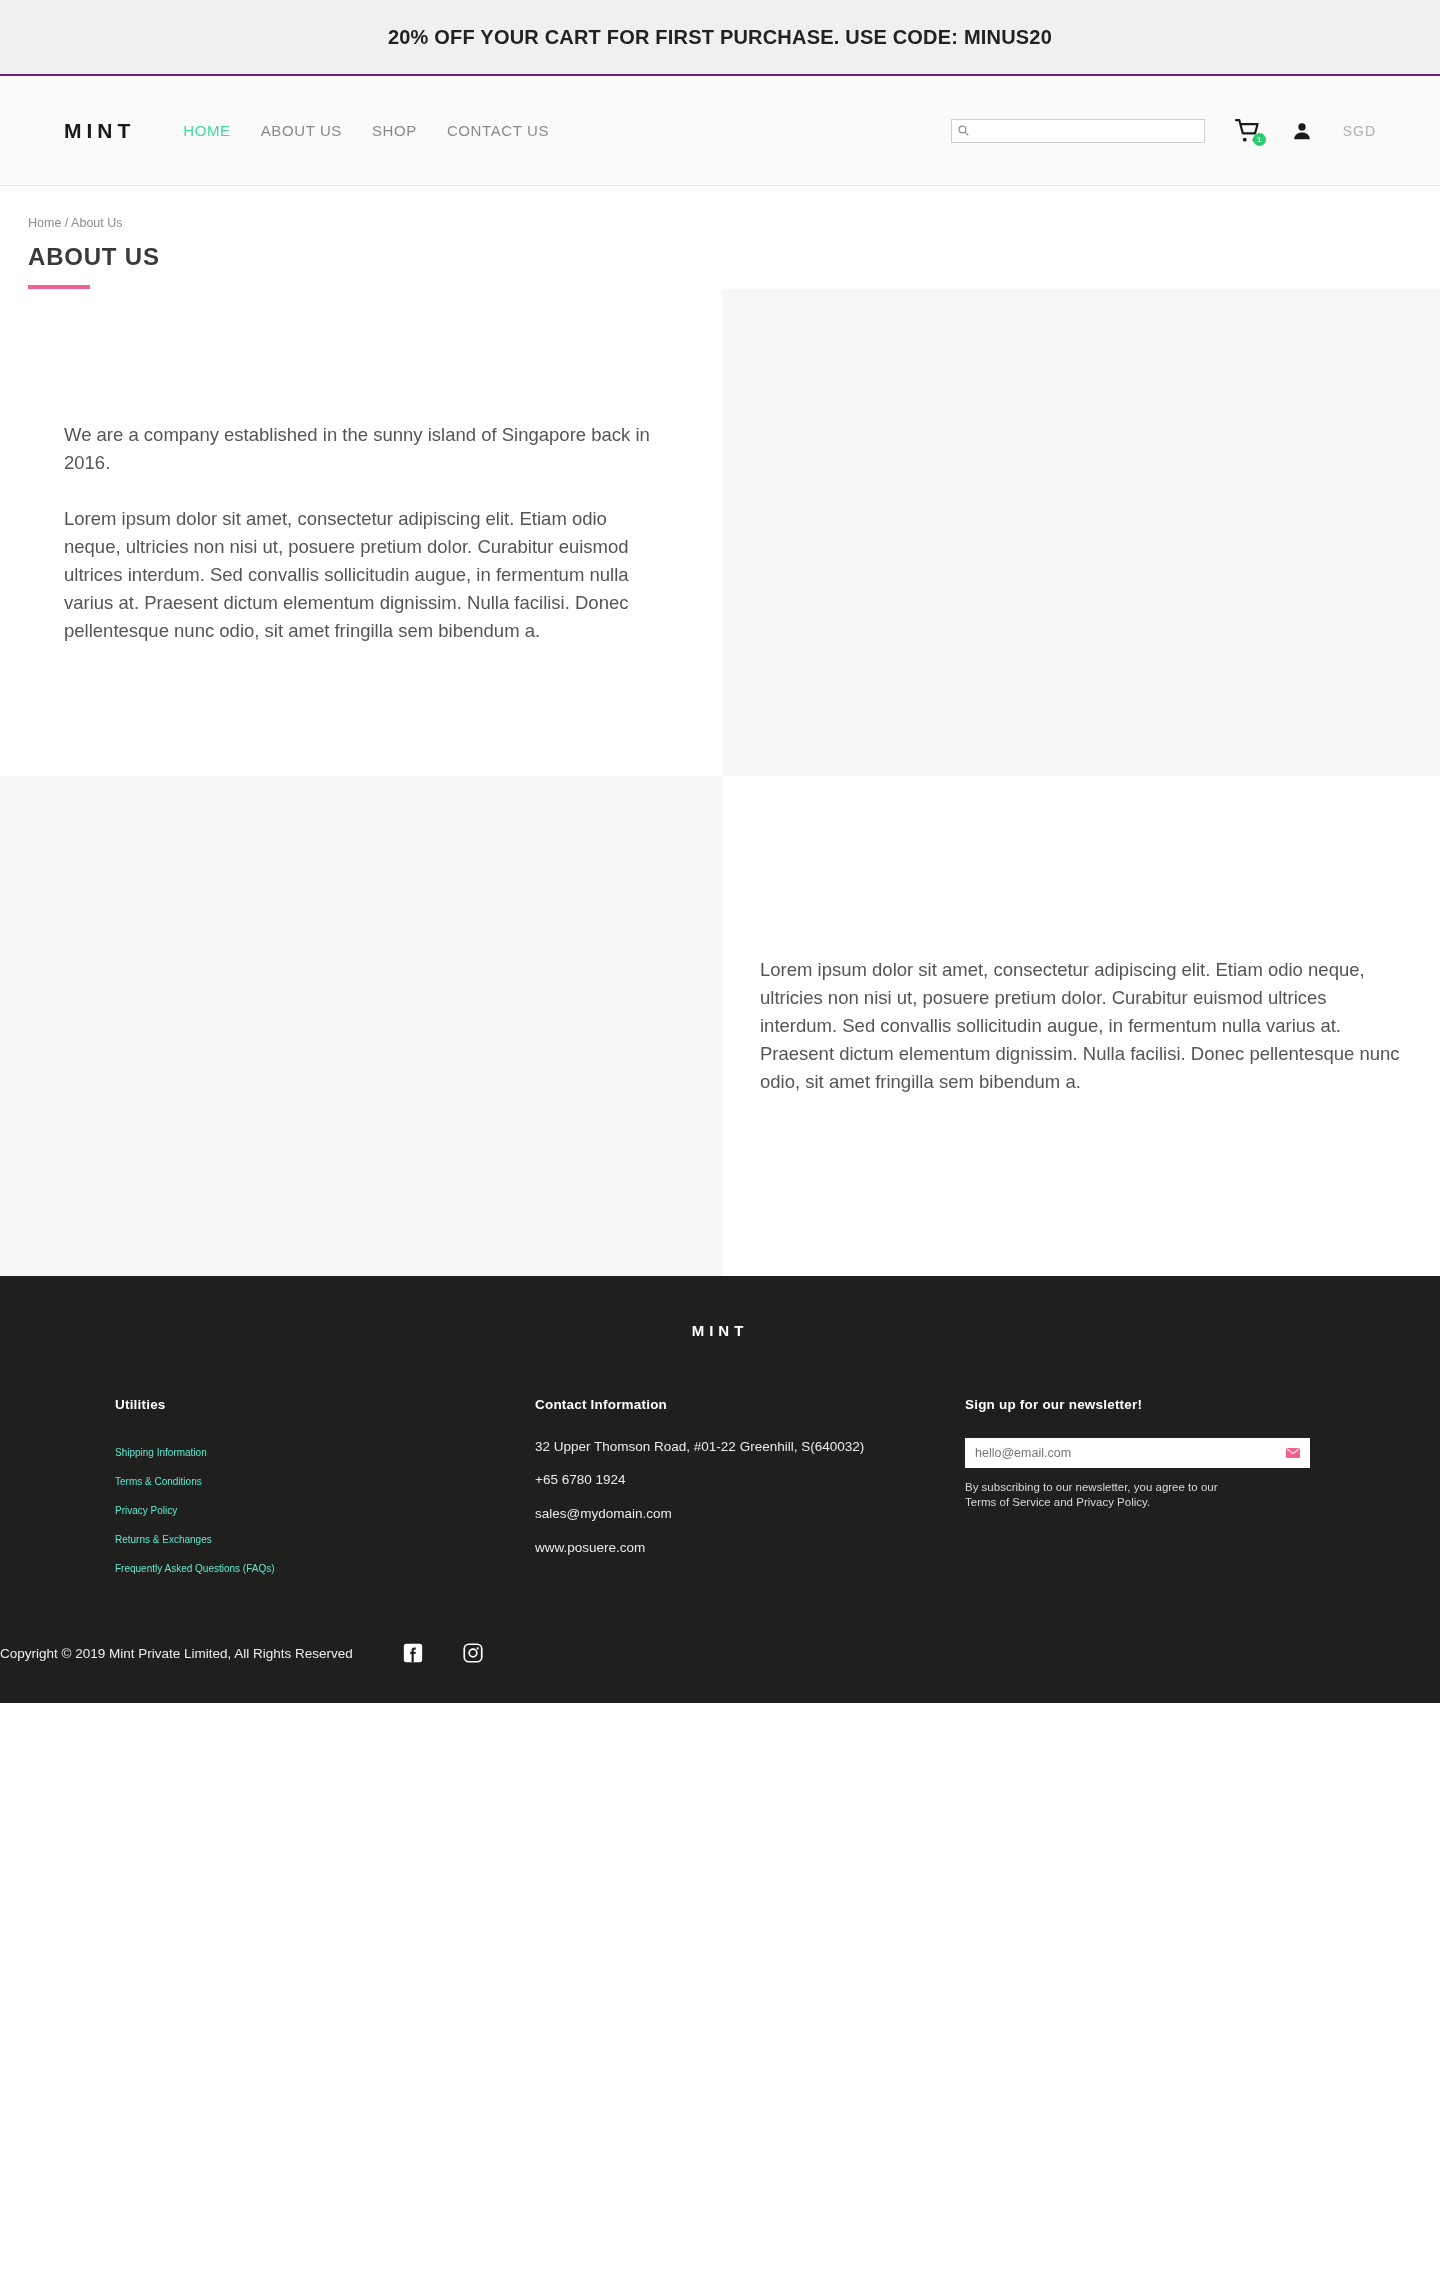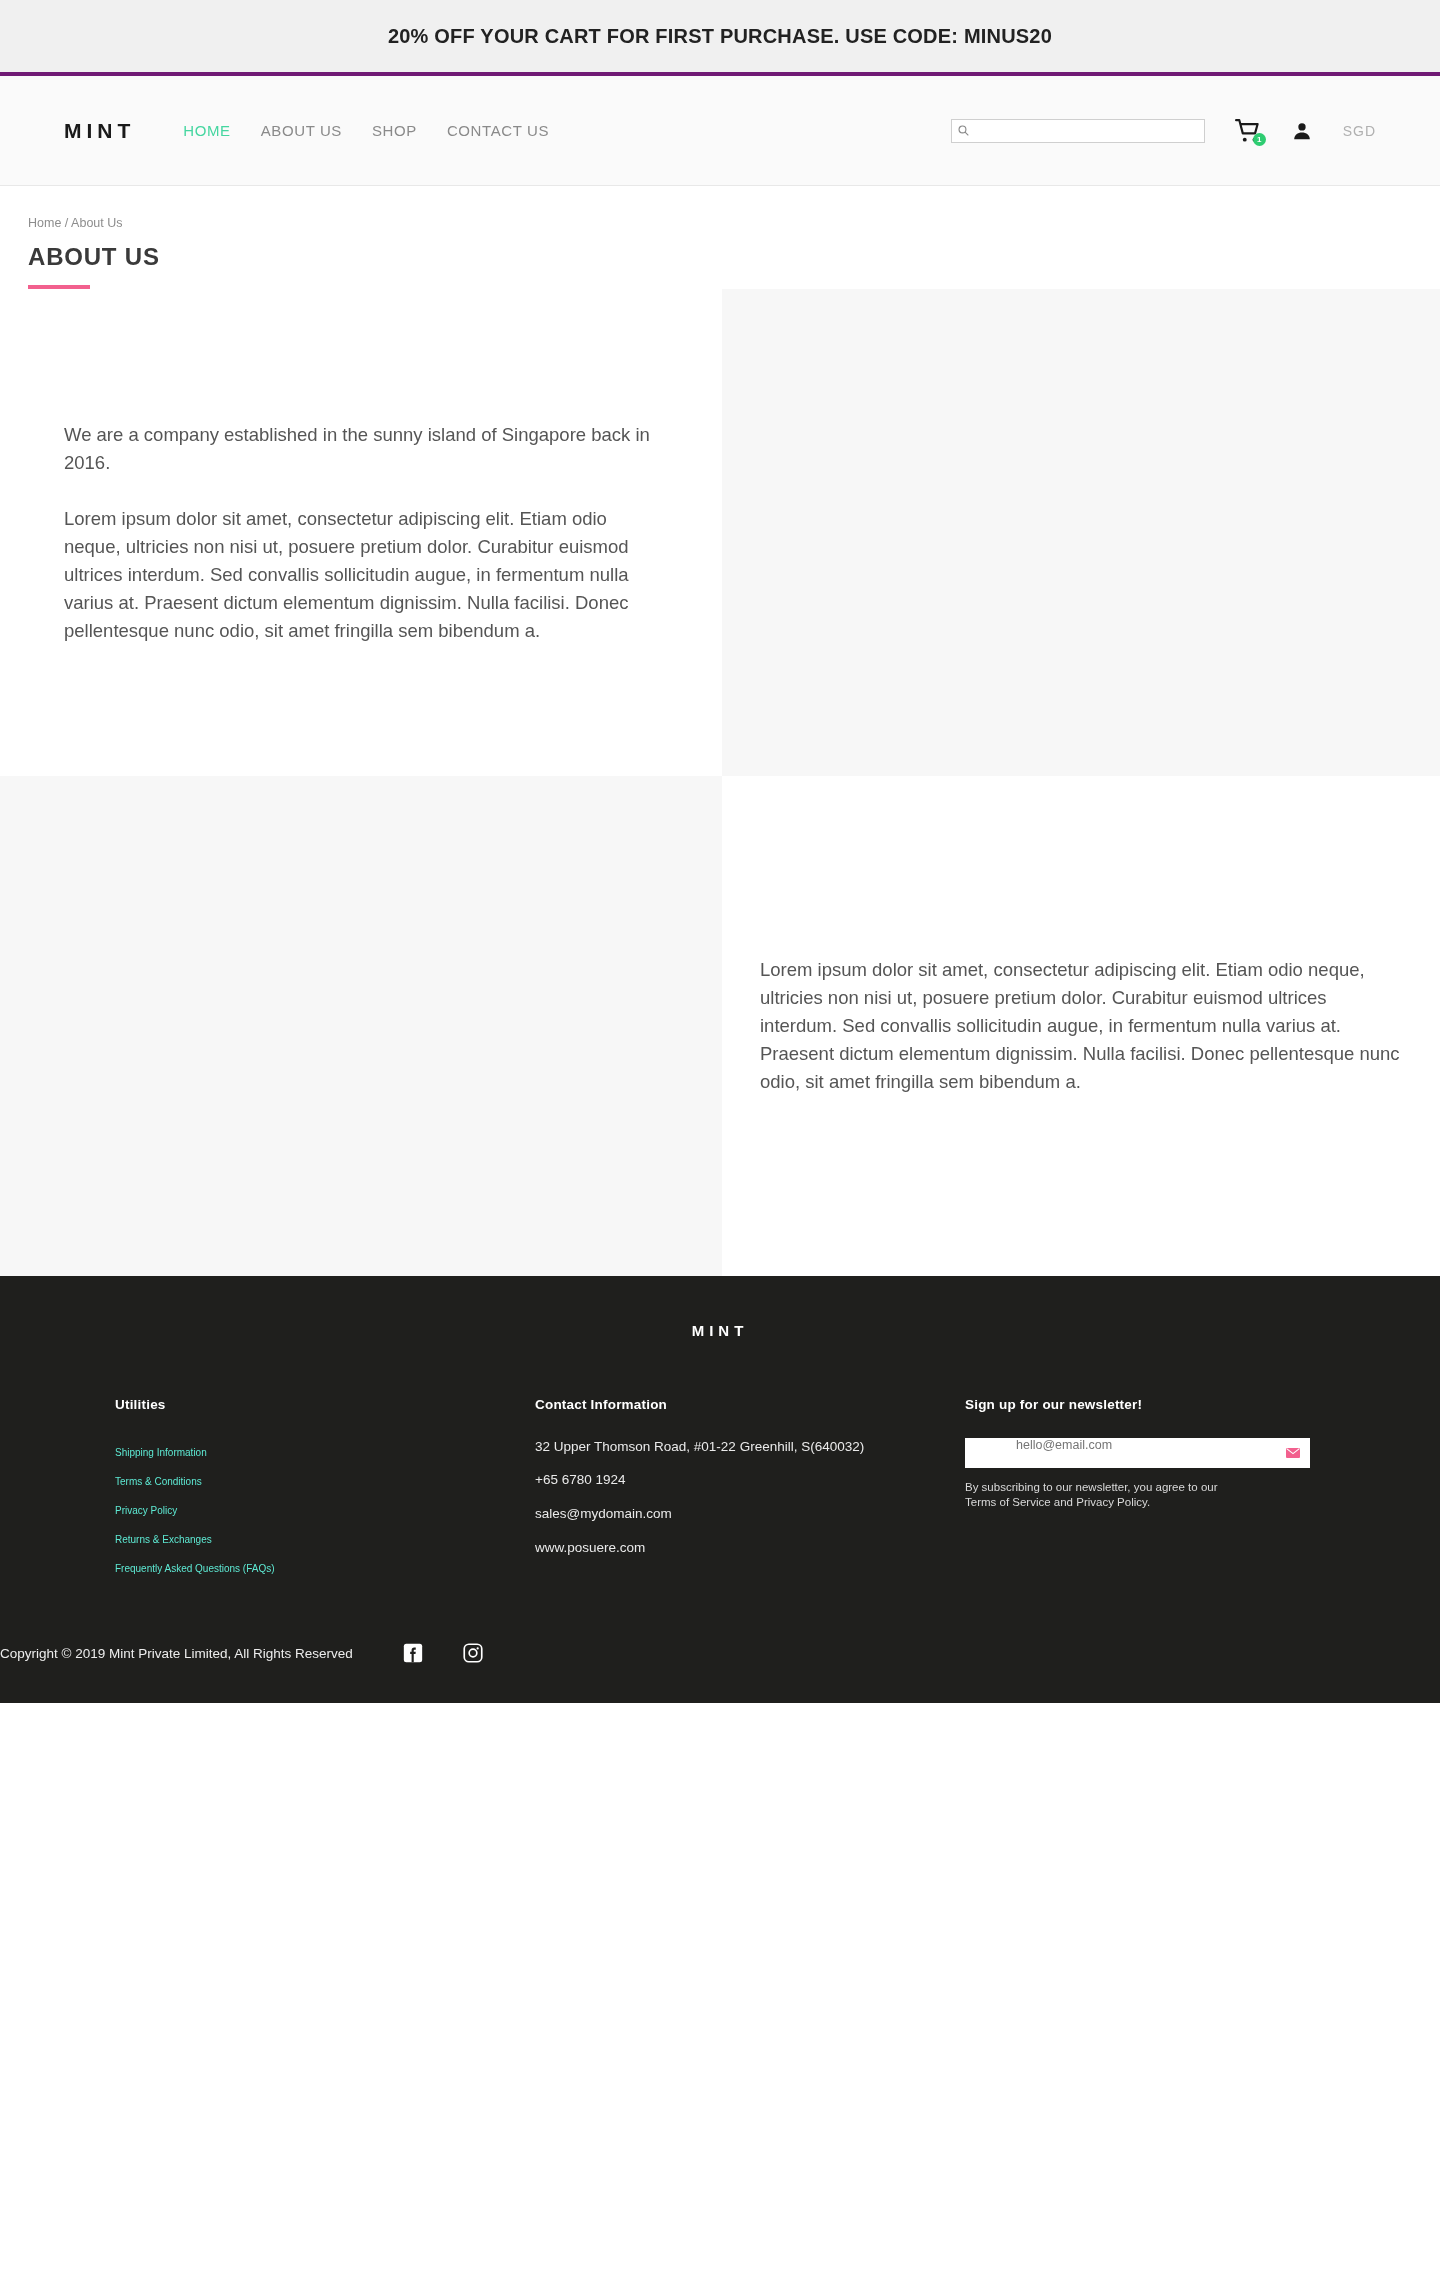--- a/index.html
+++ b/index.html
@@ -8,21 +8,21 @@
     background: #ffffff;
     font-family: "Liberation Sans", sans-serif;
     color: #3c3c3c;
   }
   body { width: 1440px; min-height: 2270px; position: relative; }
 
   
   .promo-bar {
     height: 76px;
     background: #f0f0f0;
-    border-bottom: 4px solid #701a75;
+    border-bottom: 2px solid #701a75;
     display: flex;
     align-items: center;
     justify-content: center;
   }
   .promo-text {
     font-size: 20px;
     font-weight: bold;
     letter-spacing: 0.2px;
     color: #222;
   }
@@ -182,22 +182,21 @@
     color: #eaeaea;
     margin-bottom: 14px;
   }
   .finfo.two-line { line-height: 18px; }
 
   .newsletter {
     display: flex;
     width: 345px;
     height: 30px;
     background: #ffffff;
-    align-items: flex-start;
-    padding-left: 41px;
+    align-items: center;
   }
   .newsletter input {
     flex: 1;
     border: none;
     outline: none;
     font-size: 12.5px;
     padding: 0 10px;
     color: #777;
     background: transparent;
   }

